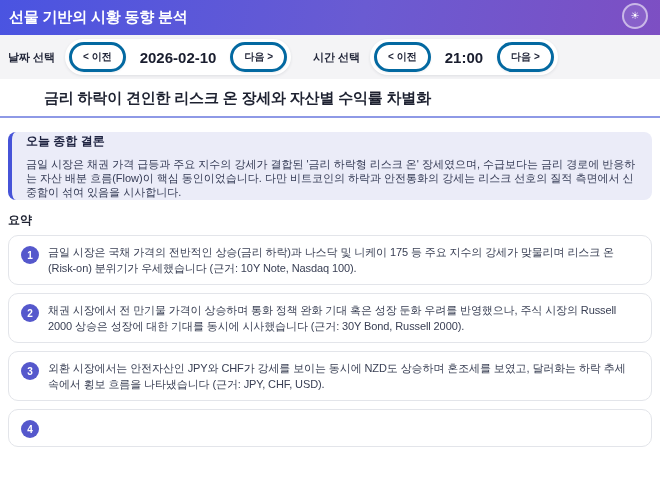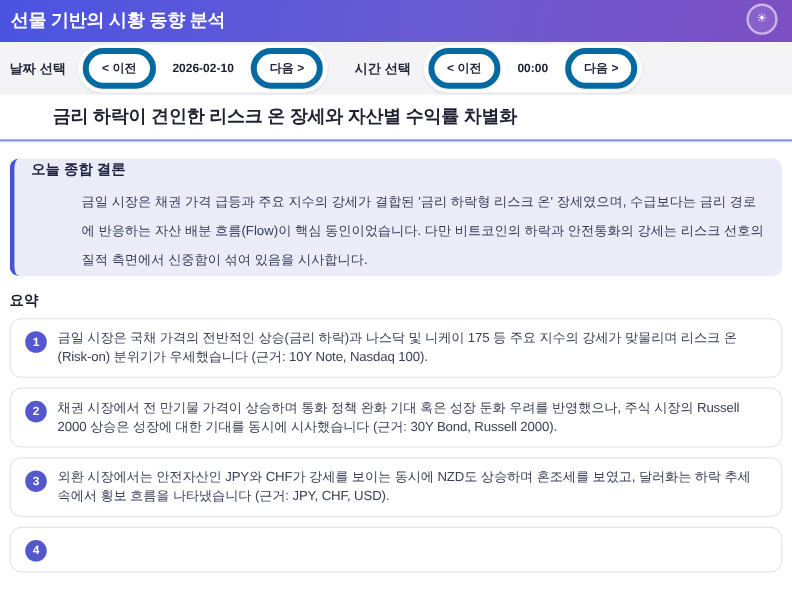--- a/index.html
+++ b/index.html
@@ -56,33 +56,33 @@
     background: #ffffff;
     border-radius: 999px;
     box-shadow: 0 1px 3px rgba(30,35,60,0.10);
     display: flex;
     align-items: center;
     padding: 3px 4px;
     margin-right: 12px;
   }
   .pill-btn {
     background: #ffffff;
-    border: 5px solid #0369a1;
+    border: 3px solid #0369a1;
     box-shadow: 0 1px 2px rgba(30,35,60,0.08);
     border-radius: 999px;
     font-size: 10px;
     font-weight: bold;
     color: #23273a;
     padding: 5px 11px;
     cursor: pointer;
     white-space: nowrap;
     font-family: inherit;
   }
   .selector-value {
-    font-size: 10px;
+    font-size: 15px;
     font-weight: bold;
     color: #191d2e;
     padding: 0 14px;
     white-space: nowrap;
   }
 
   
   .main {
     padding: 9px 8px 0;
   }
@@ -108,23 +108,22 @@
     margin-bottom: 9px;
   }
   .conclusion-title {
     font-size: 12px;
     font-weight: bold;
     color: #1e2340;
     margin-bottom: 7px;
   }
   .conclusion-body {
     font-size: 11px;
-    line-height: 24px;
+    line-height: 14px;
     color: #353b55;
-    margin-left: 42px;
   }
 
   .summary-title {
     font-size: 12px;
     font-weight: bold;
     color: #1d2130;
     margin: 12px 0 6px 0;
   }
 
   .summary-card {
@@ -168,21 +167,21 @@
 <div class="selector-bar">
   <span class="selector-label">날짜 선택</span>
   <div class="selector-group">
     <button class="pill-btn">&lt; 이전</button>
     <span class="selector-value">2026-02-10</span>
     <button class="pill-btn">다음 &gt;</button>
   </div>
   <span class="selector-label">시간 선택</span>
   <div class="selector-group">
     <button class="pill-btn">&lt; 이전</button>
-    <span class="selector-value">00:00</span>
+    <span class="selector-value">21:00</span>
     <button class="pill-btn">다음 &gt;</button>
   </div>
 </div>
 
 <main class="main">
   <h1 class="headline">금리 하락이 견인한 리스크 온 장세와 자산별 수익률 차별화</h1>
   <div class="headline-underline"></div>
 
   <section class="conclusion-box">
     <div class="conclusion-title">오늘 종합 결론</div>

